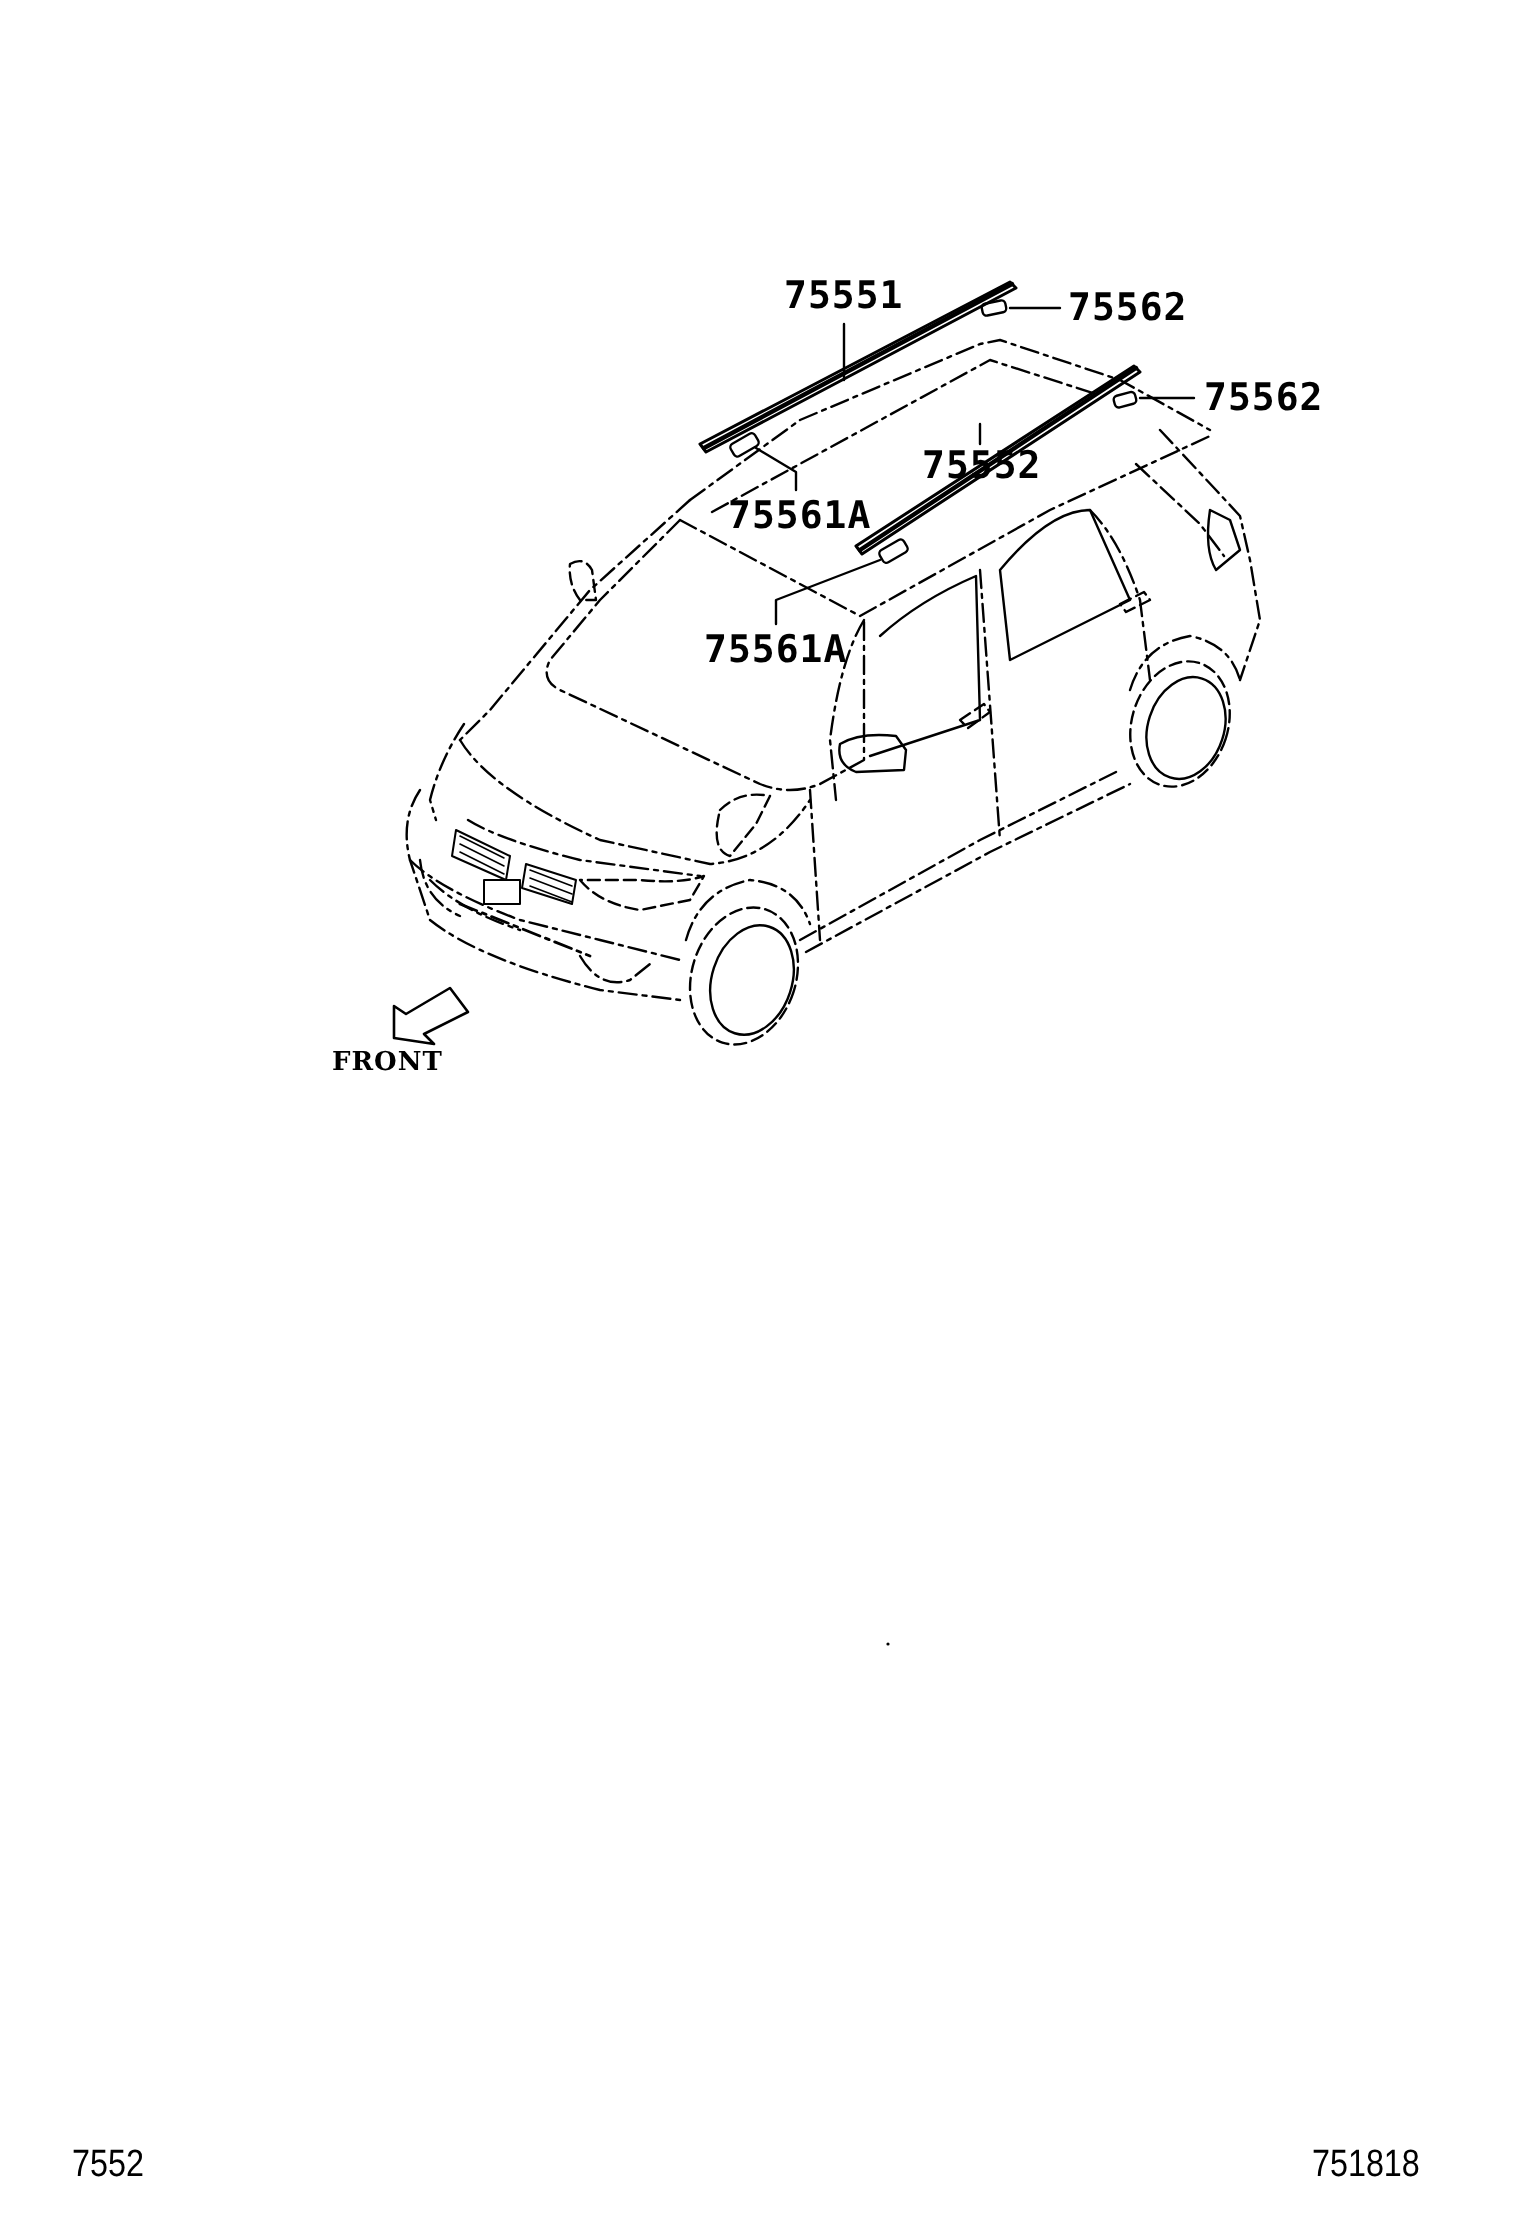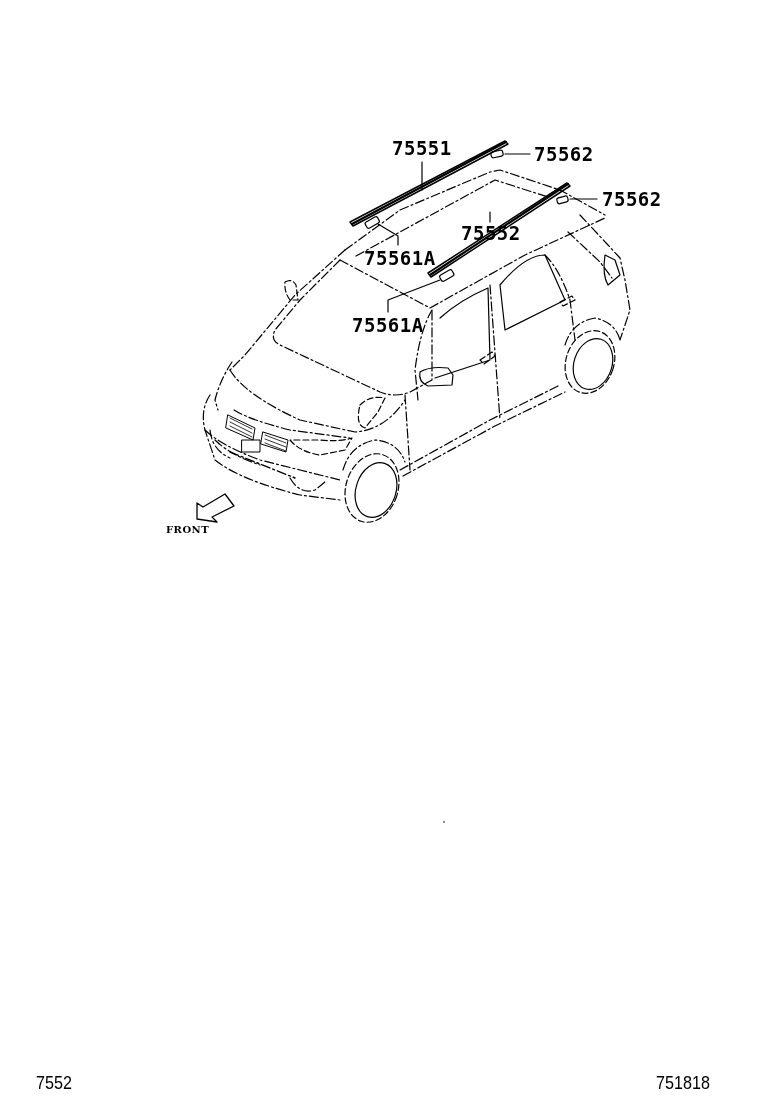--- a/index.html
+++ b/index.html
@@ -12,21 +12,21 @@
       font-size: 19px;
       color: #000;
       letter-spacing: 0.5px;
       line-height: 1;
       white-space: nowrap;
     }
     .front-label {
       position: absolute;
       font-family: "DejaVu Serif", "Liberation Serif", serif;
       font-weight: bold;
-      font-size: 10px;
+      font-size: 13px;
       color: #000;
       letter-spacing: 0.5px;
     }
     .footer {
       position: absolute;
       font-family: "Liberation Sans", "DejaVu Sans", sans-serif;
       font-size: 19px;
       color: #000;
       line-height: 1;
       transform: scaleX(0.85);

